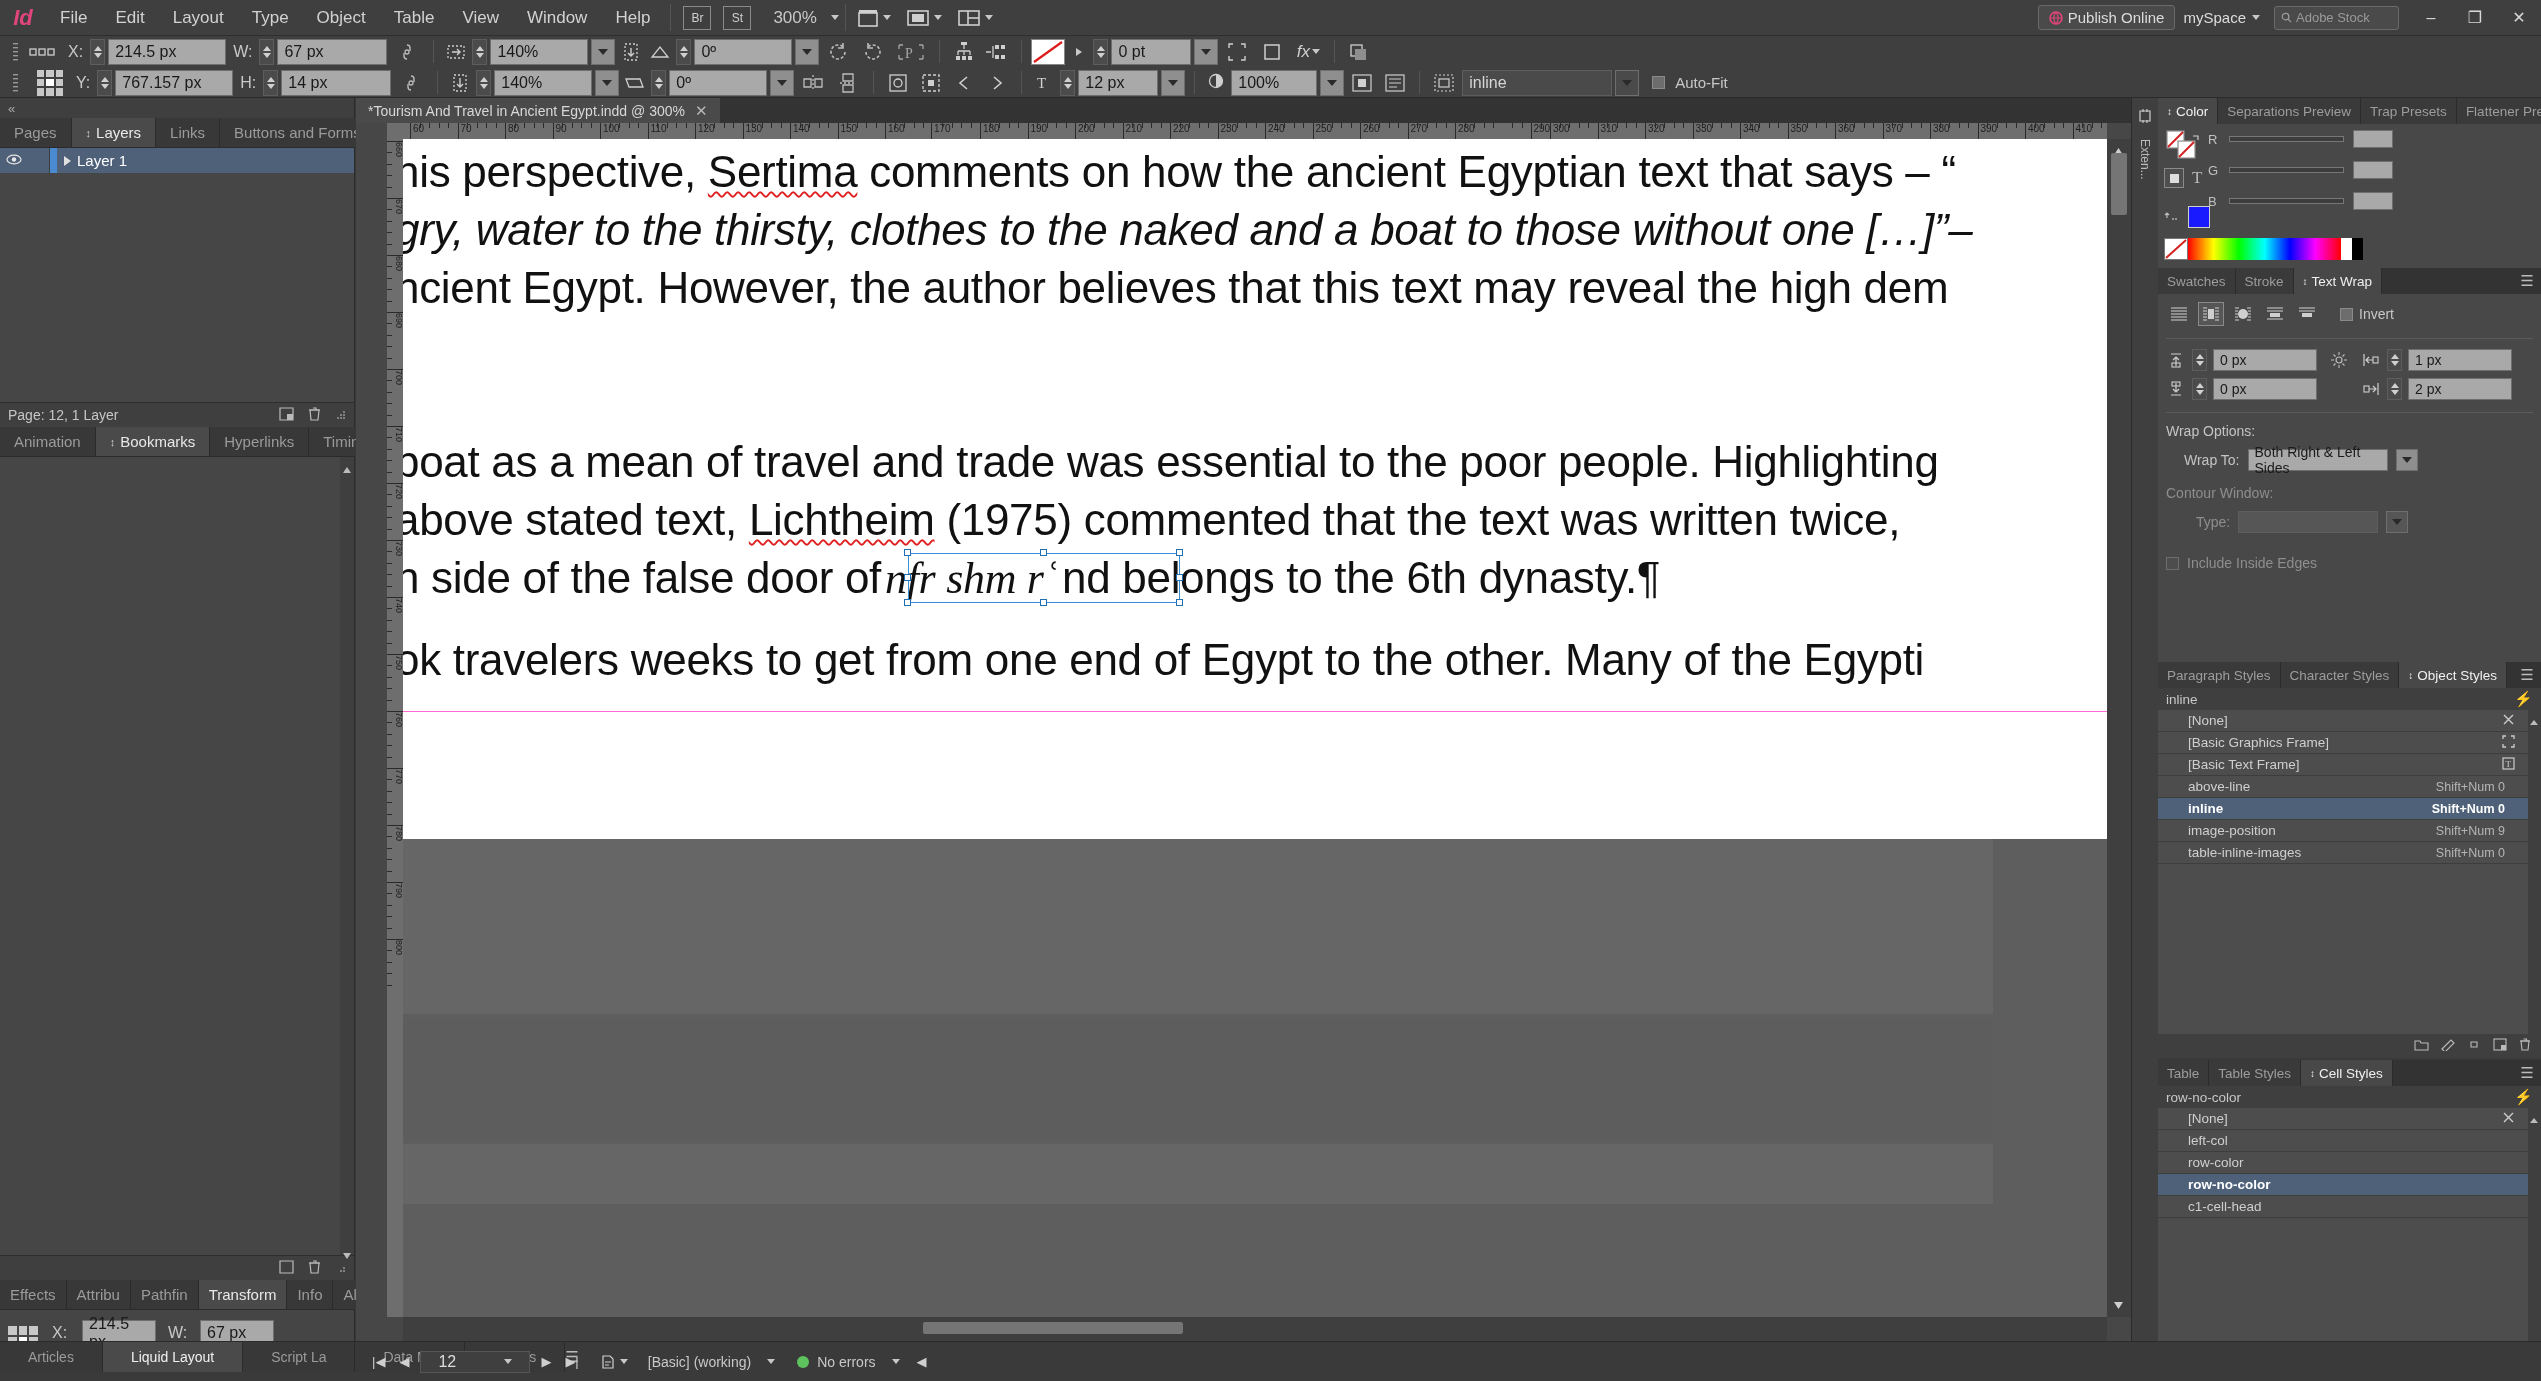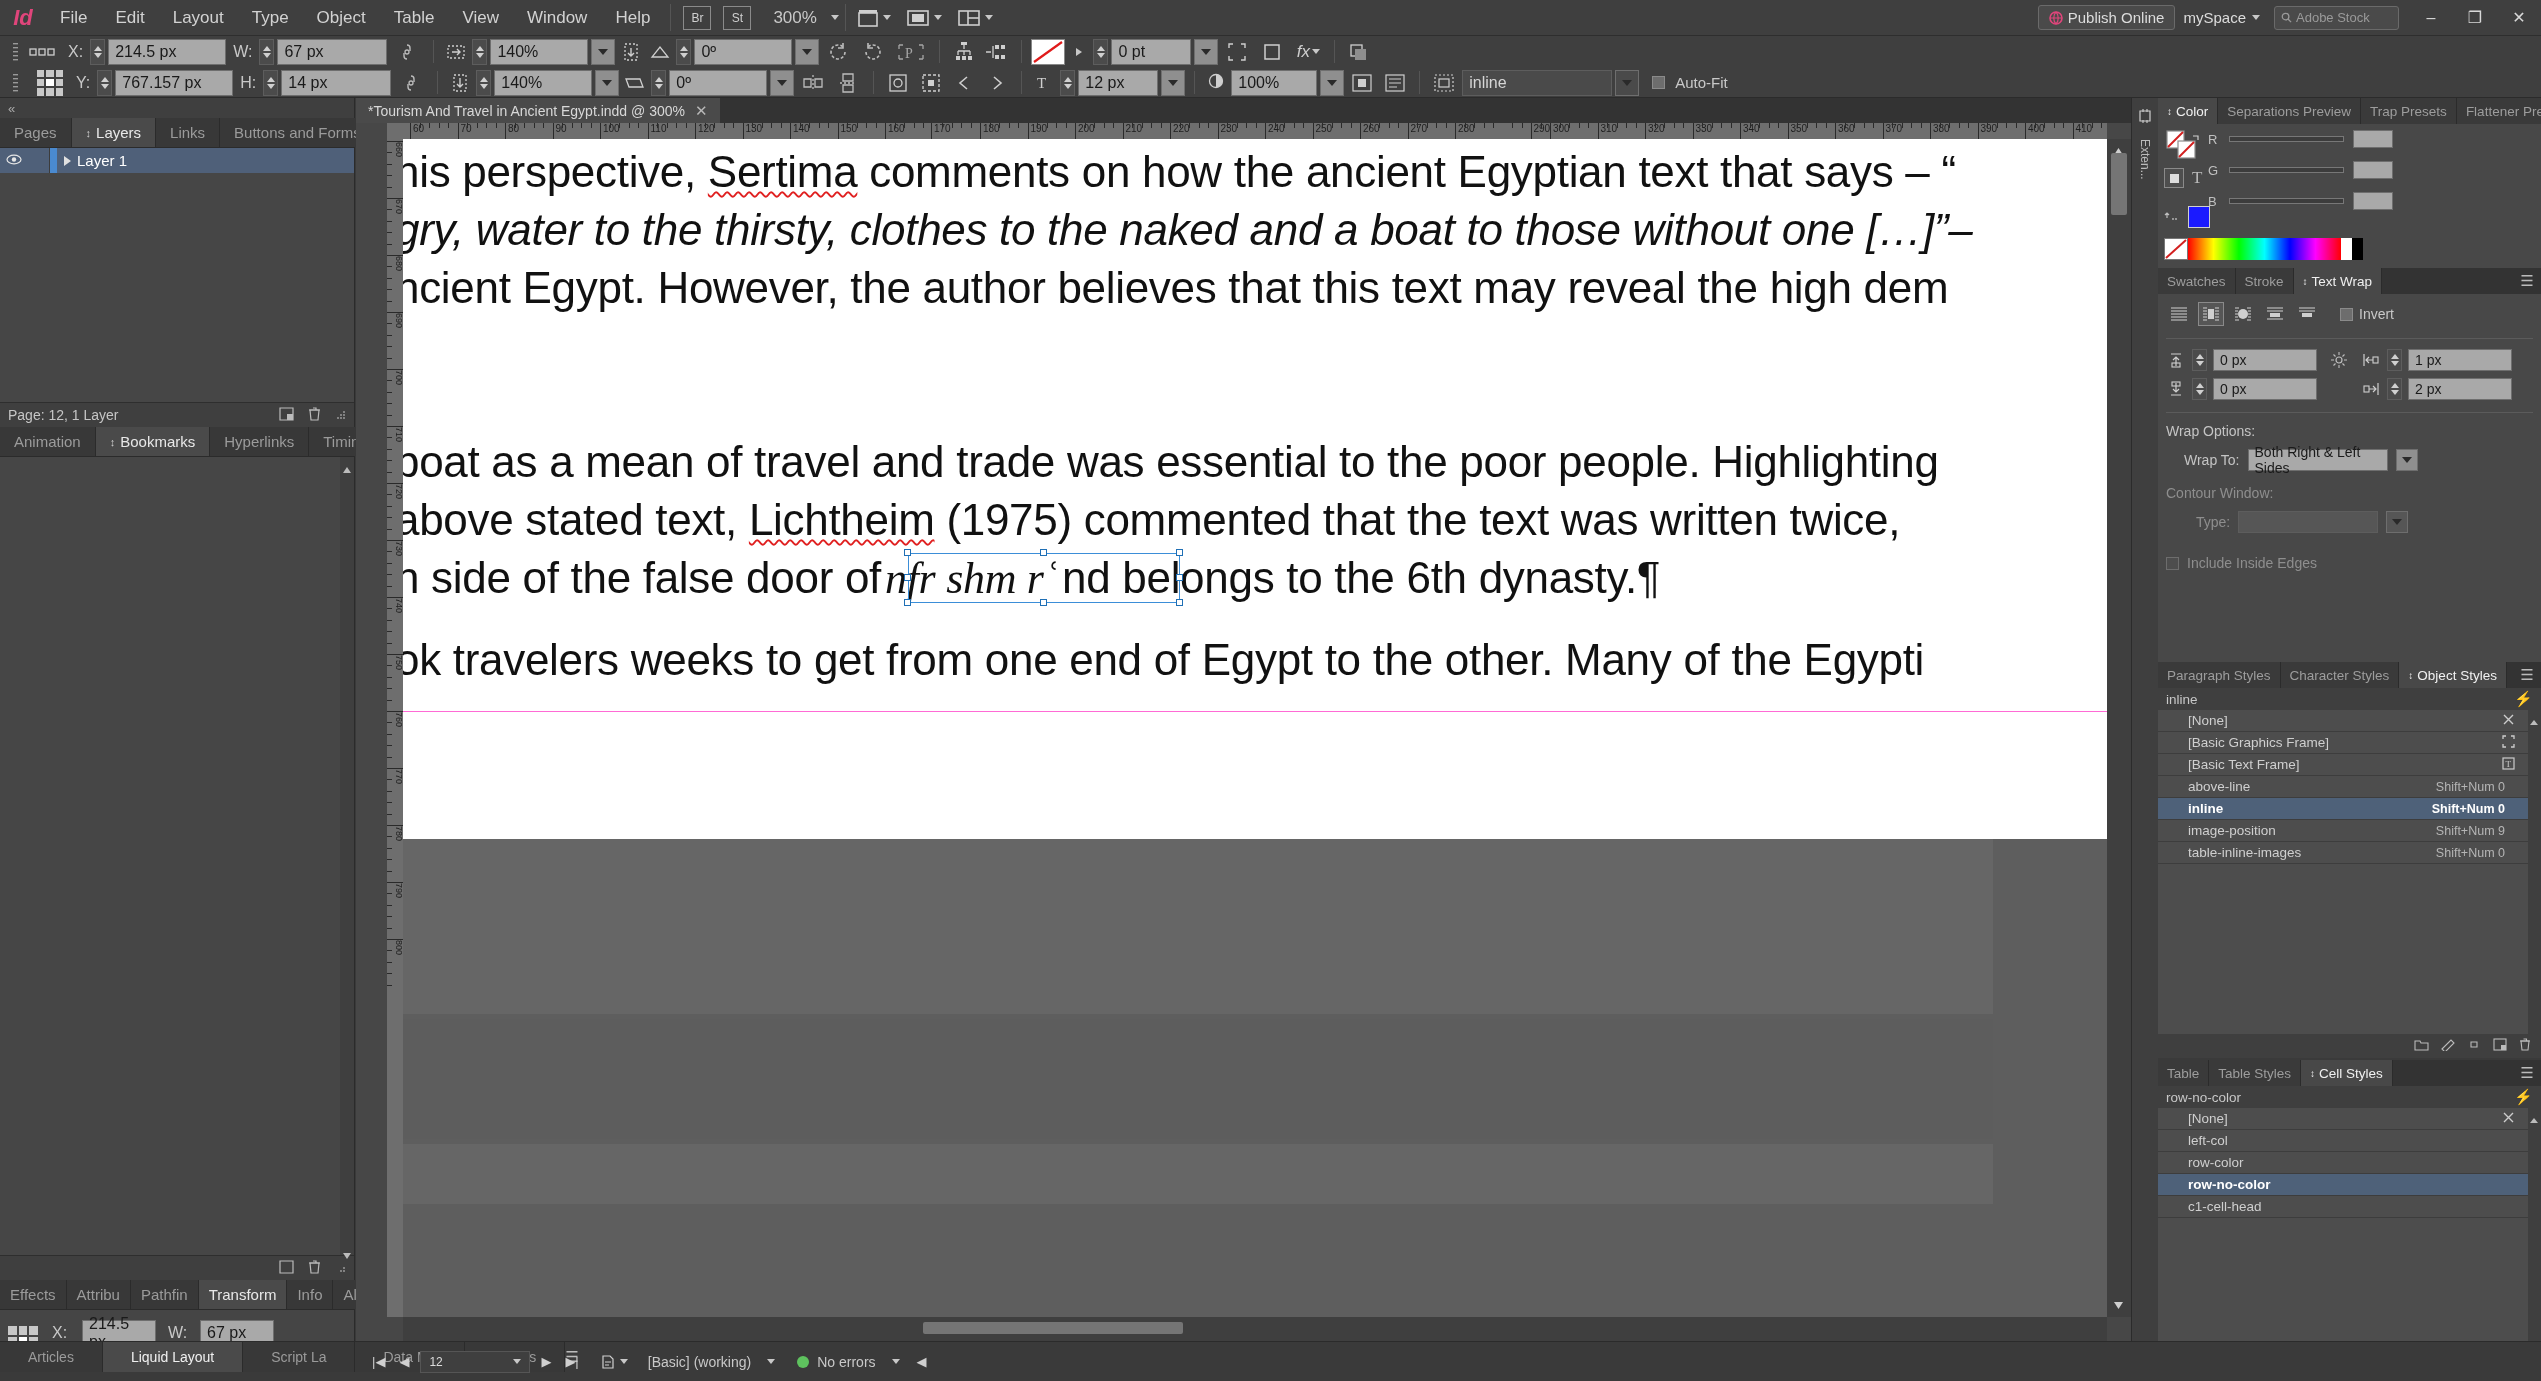--- a/index.html
+++ b/index.html
@@ -130,21 +130,21 @@
   
   #statusbar { position:absolute; left:0; bottom:0; width:2541px; height:40px; background:#3a3a3a;
      border-top:1px solid #2b2b2b; display:flex; align-items:stretch;}
   #btabs { width:355px; display:flex; flex-direction:column; }
   .bstrip { display:flex; height:30px; }
   .btab{ padding:0 28px; display:flex;align-items:center;font-size:14px;color:#9b9b9b;background:#383838;border-right:1px solid #2b2b2b;white-space:nowrap;}
   .btab.active{ background:#4a4a4a;color:#f0f0f0;}
   #sright{ flex:1; display:flex; align-items:center; gap:8px; padding-left:14px; font-size:14px; color:#c8c8c8;}
   .navbtn{ font-size:13px;color:#cfcfcf;padding:0 3px;}
   .pagefield{ width:110px;height:22px;background:#3f3f3f;border:1px solid #555;display:flex;align-items:center;
-     padding:0 8px;font-size:12px;color:#dcdcdc;}
+     padding:0 17px;font-size:16px;color:#dcdcdc;}
   .greendot{width:12px;height:12px;border-radius:50%;background:#5ec25e;display:inline-block;}
 </style>
 </head>
 <body>
 
 <div id="menubar">
   <div id="logo">Id</div>
   <div class="menu-item">File</div>
   <div class="menu-item">Edit</div>
   <div class="menu-item">Layout</div>

